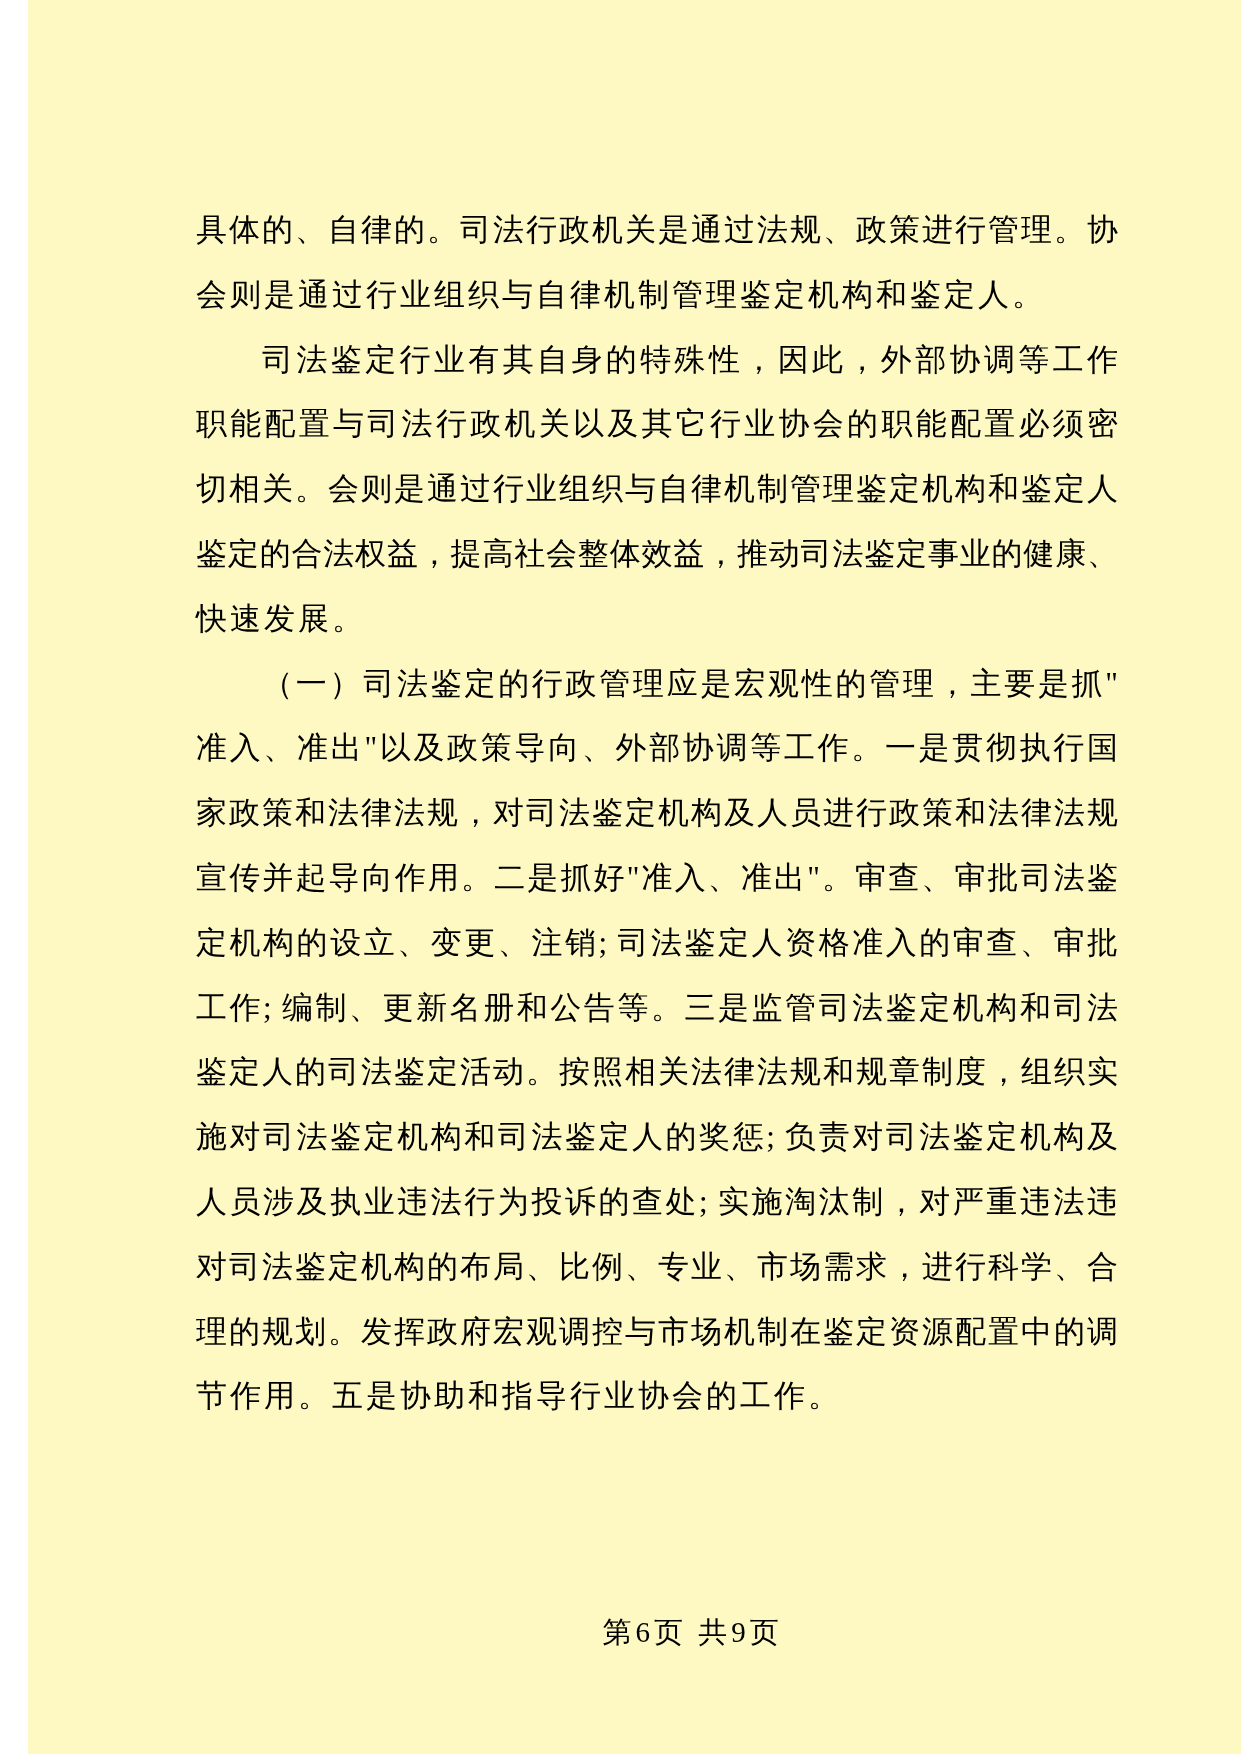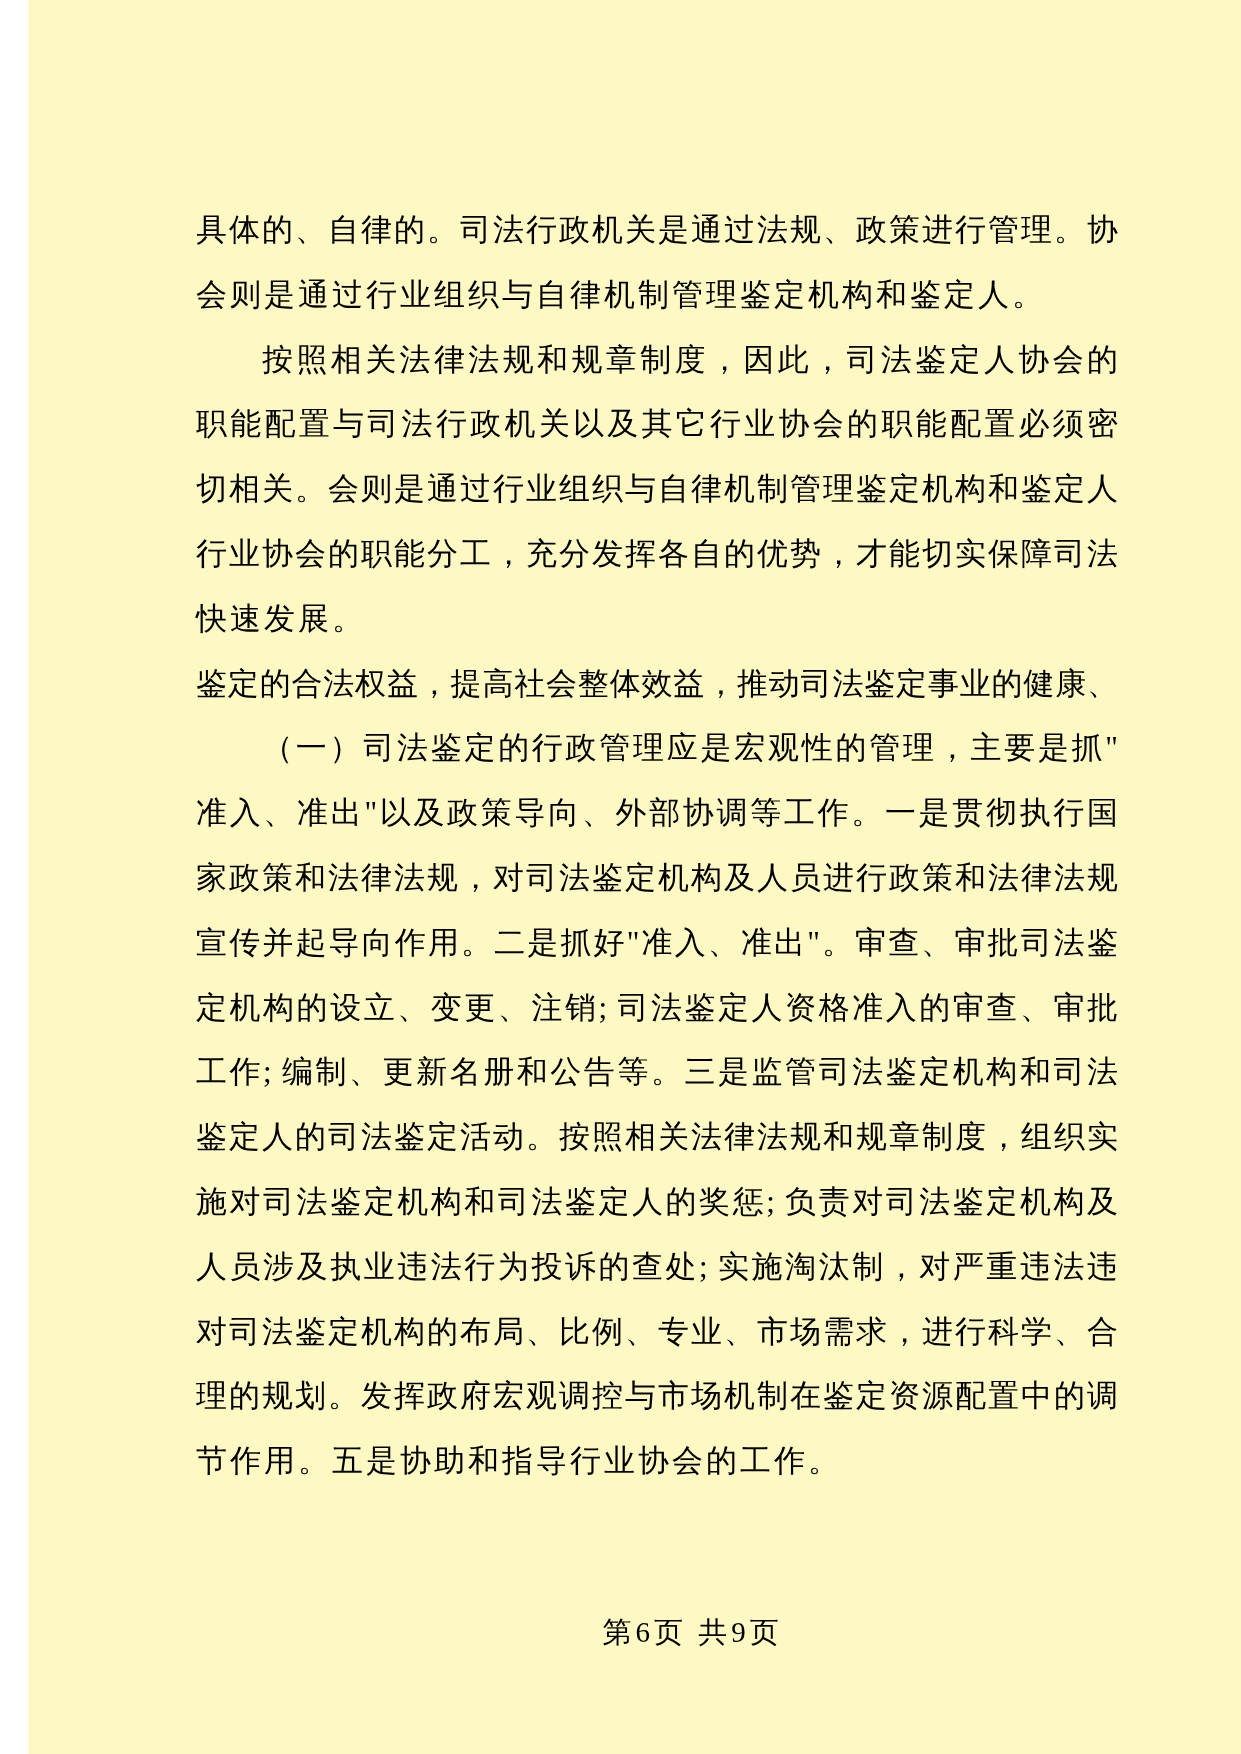--- a/index.html
+++ b/index.html
@@ -57,26 +57,25 @@
     letter-spacing: 4px;
   }
 </style>
 </head>
 <body>
 
 <div class="page">
   <div class="text-block">
     <div class="line">具体的、自律的。司法行政机关是通过法规、政策进行管理。协</div>
     <div class="line end">会则是通过行业组织与自律机制管理鉴定机构和鉴定人。</div>
-    <div class="line indent">按照相关法律法规和规章制度，因此，司法鉴定人协会的</div>
+    <div class="line indent">司法鉴定行业有其自身的特殊性，因此，外部协调等工作</div>
     <div class="line">职能配置与司法行政机关以及其它行业协会的职能配置必须密</div>
     <div class="line">切相关。会则是通过行业组织与自律机制管理鉴定机构和鉴定人</div>
-    <div class="line">行业协会的职能分工，充分发挥各自的优势，才能切实保障司法</div>
+    <div class="line">鉴定的合法权益，提高社会整体效益，推动司法鉴定事业的健康、</div>
     <div class="line end">快速发展。</div>
-    <div class="line">鉴定的合法权益，提高社会整体效益，推动司法鉴定事业的健康、</div>
     <div class="line indent">（一）司法鉴定的行政管理应是宏观性的管理，主要是抓"</div>
     <div class="line">准入、准出"以及政策导向、外部协调等工作。一是贯彻执行国</div>
     <div class="line">家政策和法律法规，对司法鉴定机构及人员进行政策和法律法规</div>
     <div class="line">宣传并起导向作用。二是抓好"准入、准出"。审查、审批司法鉴</div>
     <div class="line">定机构的设立、变更、注销; 司法鉴定人资格准入的审查、审批</div>
     <div class="line">工作; 编制、更新名册和公告等。三是监管司法鉴定机构和司法</div>
     <div class="line">鉴定人的司法鉴定活动。按照相关法律法规和规章制度，组织实</div>
     <div class="line">施对司法鉴定机构和司法鉴定人的奖惩; 负责对司法鉴定机构及</div>
     <div class="line">人员涉及执业违法行为投诉的查处; 实施淘汰制，对严重违法违</div>
     <div class="line">对司法鉴定机构的布局、比例、专业、市场需求，进行科学、合</div>

